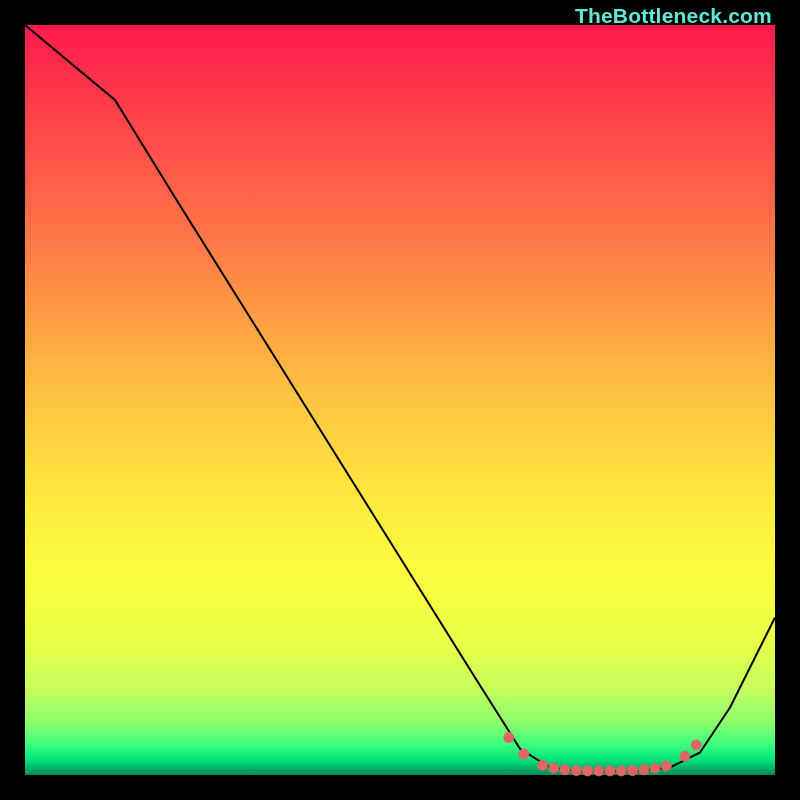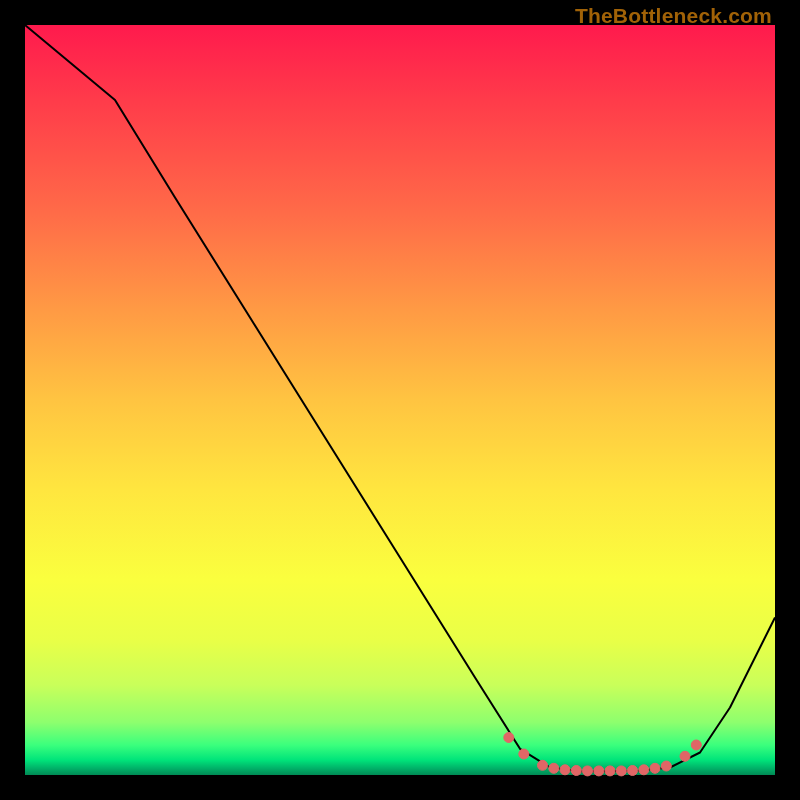--- a/index.html
+++ b/index.html
@@ -24,21 +24,21 @@
       #00e47a 98%,
       #00b66a 99%,
       #008a55 100%);
   }
   .watermark {
     position: absolute;
     top: 4px; right: 28px;
     font-family: Arial, Helvetica, sans-serif;
     font-size: 21px;
     font-weight: 600;
-    color: #a16207;
+    color: #5eead4;
     letter-spacing: 0.2px;
   }
   svg.overlay {
     position: absolute;
     left: 25px; top: 25px;
     width: 750px; height: 750px;
     overflow: visible;
   }
   .curve {
     fill: none;

